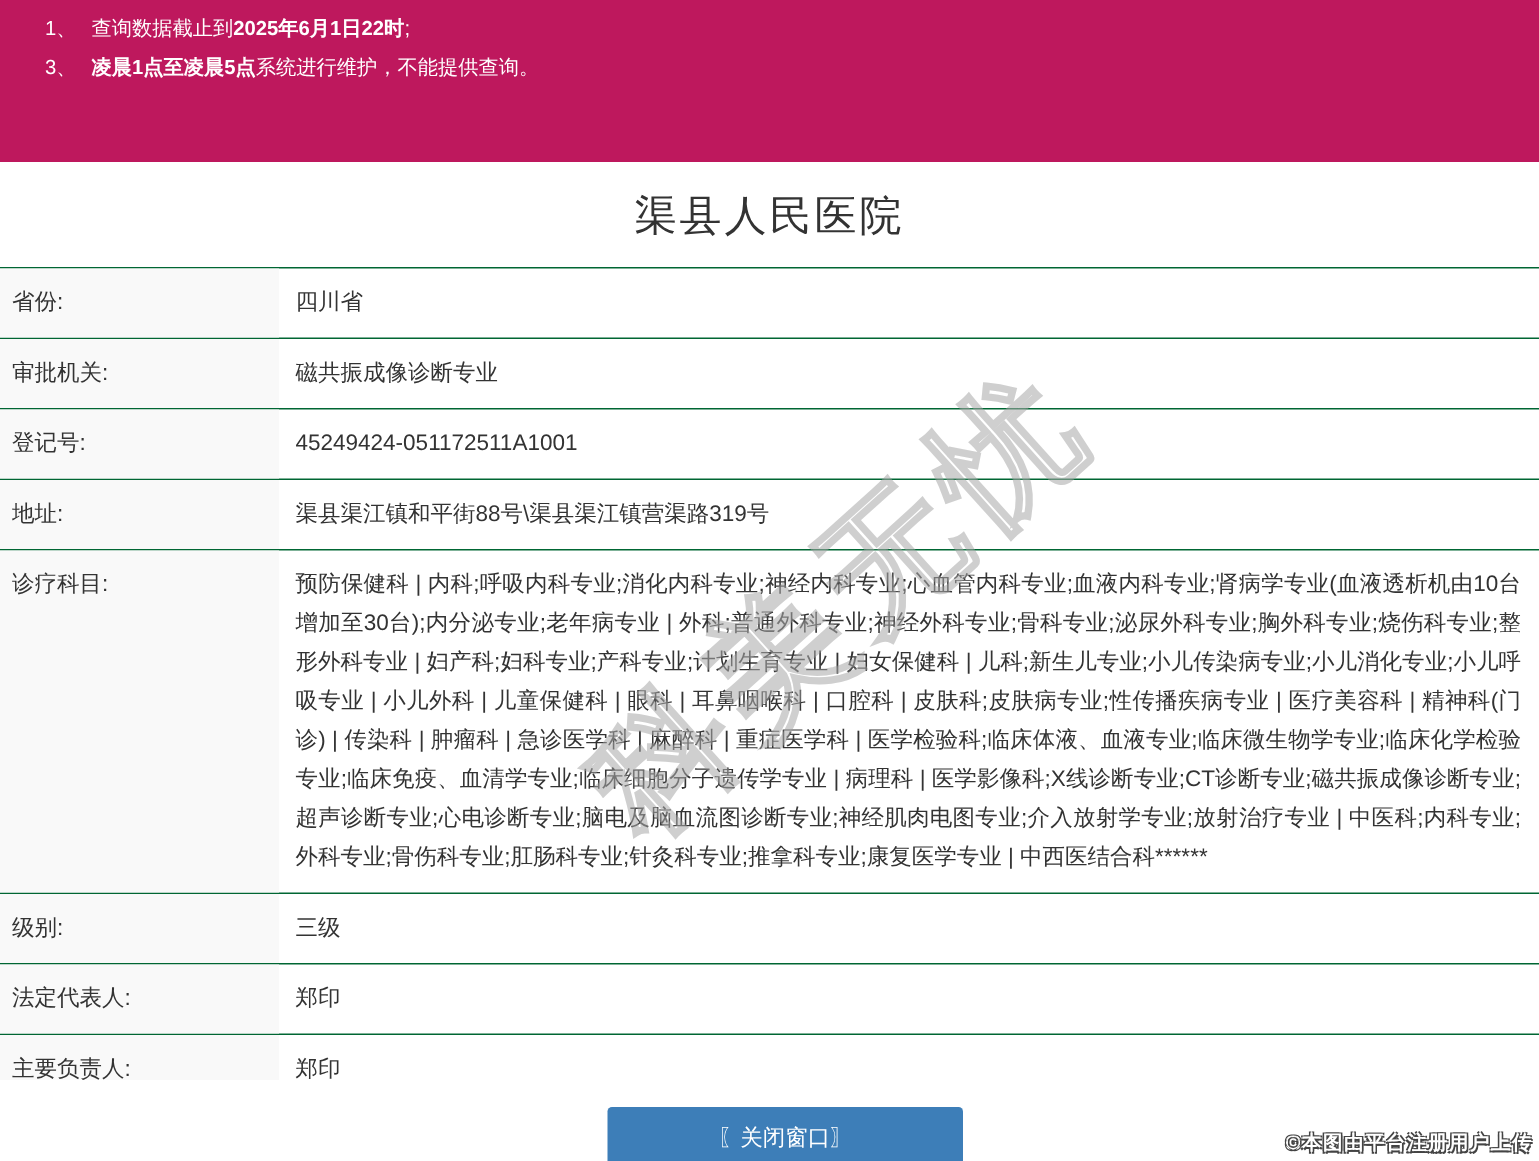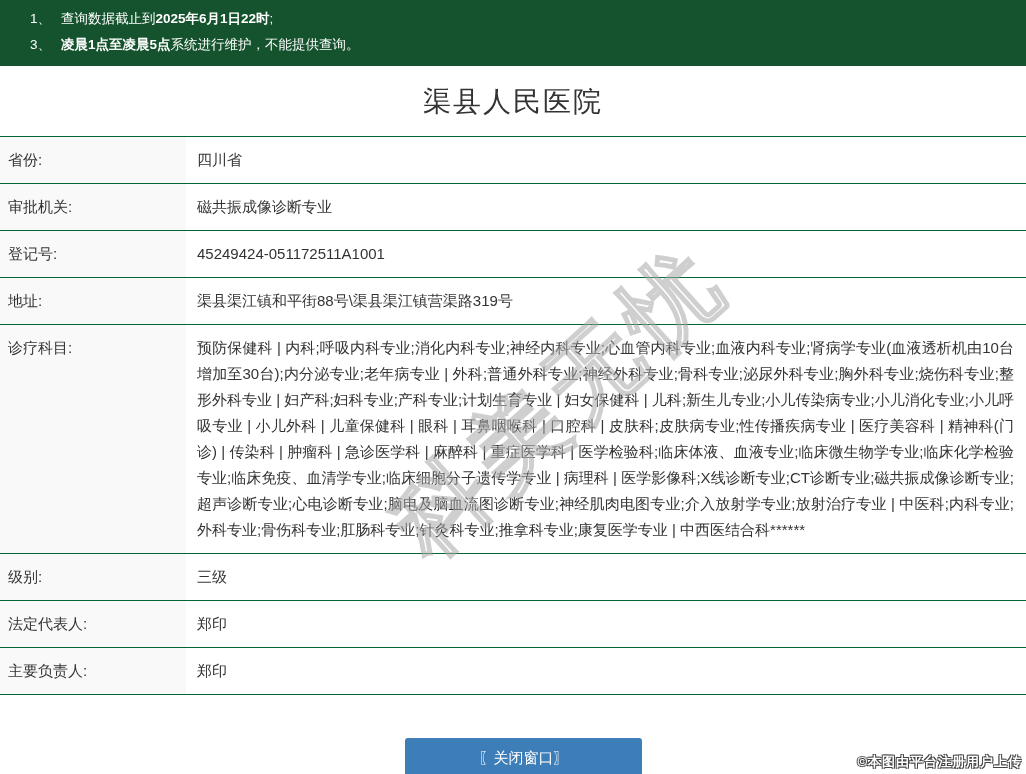--- a/index.html
+++ b/index.html
@@ -1,20 +1,20 @@
 <!DOCTYPE html>
 <html><head>
 <meta charset="utf-8">
 <style>
   * { margin:0; padding:0; box-sizing:border-box; }
   html,body { width:1026px; height:774px; overflow:hidden; background:#fff;
     font-family:"Liberation Sans","DejaVu Sans",sans-serif; position:relative; }
 
   
-  .notice-bar { background:#14532d; height:66px; padding:6px 0 0 30px; color:#fff; }
+  .notice-bar { background:#be185d; height:108px; padding:6px 0 0 30px; color:#fff; }
   .notice-line { font-size:13.5px; line-height:26px; white-space:nowrap; }
   .notice-num { margin-right:10px; }
   .notice-bold { font-weight:bold; }
 
   
   .title-wrap { padding-top:19px; padding-bottom:17px; text-align:center; }
   .page-title { font-size:28px; line-height:34px; color:#333; font-weight:500; letter-spacing:2px; }
 
   
   .content { height:720px; overflow:hidden; }

